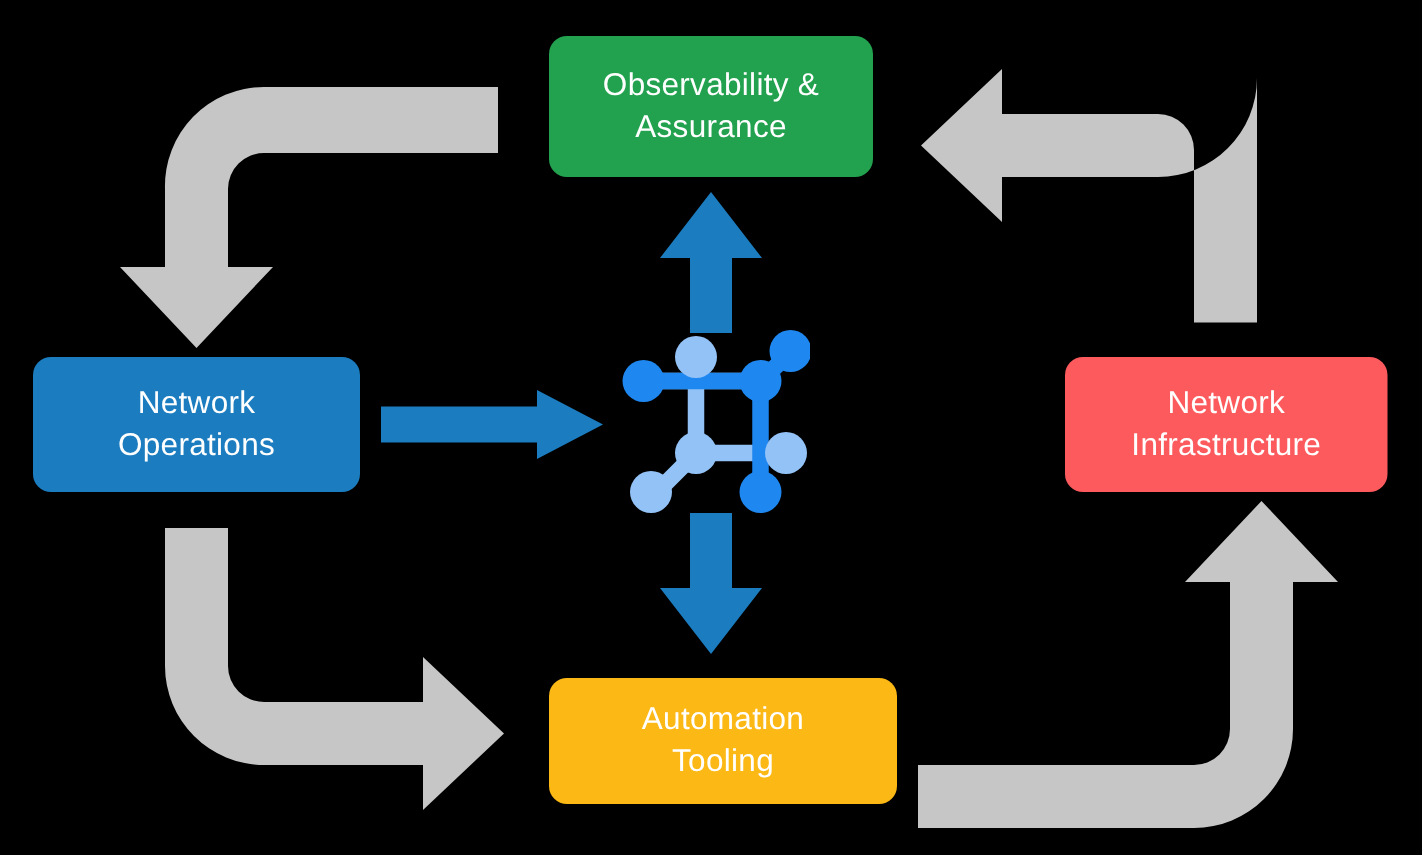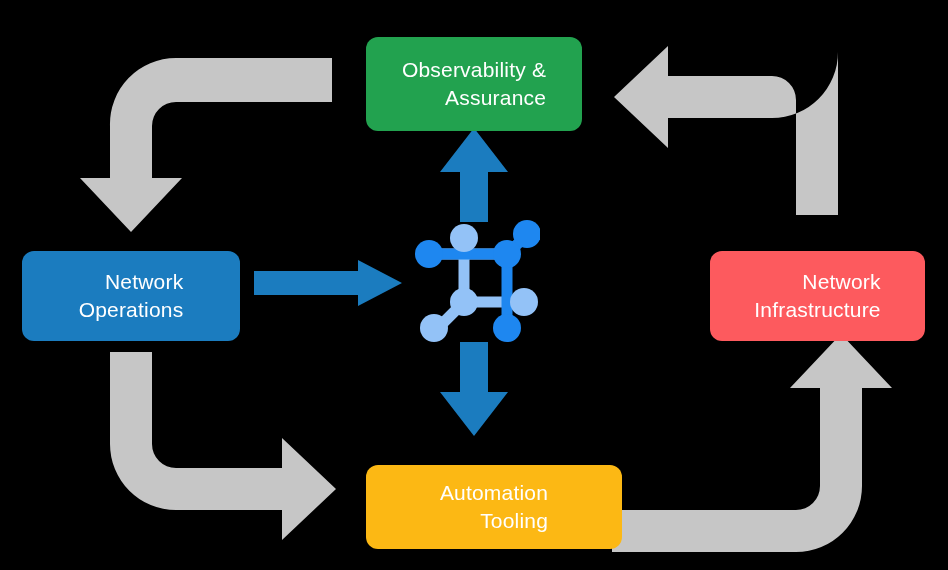--- a/index.html
+++ b/index.html
@@ -26,23 +26,22 @@
     top: 0;
     width: 948px;
     height: 570px;
   }
   .node-box {
     position: absolute;
     border-radius: 12px;
     display: flex;
     align-items: center;
     justify-content: center;
-    text-align: right;
+    text-align: center;
     box-sizing: border-box;
-    margin-top: 13px;
   }
   .node-box .node-label {
     color: #ffffff;
     font-size: 21px;
     line-height: 1.32;
     font-weight: 400;
     letter-spacing: 0.2px;
     white-space: pre-line;
     padding: 0 10px;
   }
@@ -60,21 +59,21 @@
   }
   #box-infrastructure {
     left: 710px;
     top: 238px;
     width: 215px;
     height: 90px;
   }
   #box-automation {
     left: 366px;
     top: 452px;
-    width: 256px;
+    width: 232px;
     height: 84px;
   }
   #center-icon {
     position: absolute;
     left: 412px;
     top: 218px;
     width: 128px;
     height: 128px;
   }
 </style>

